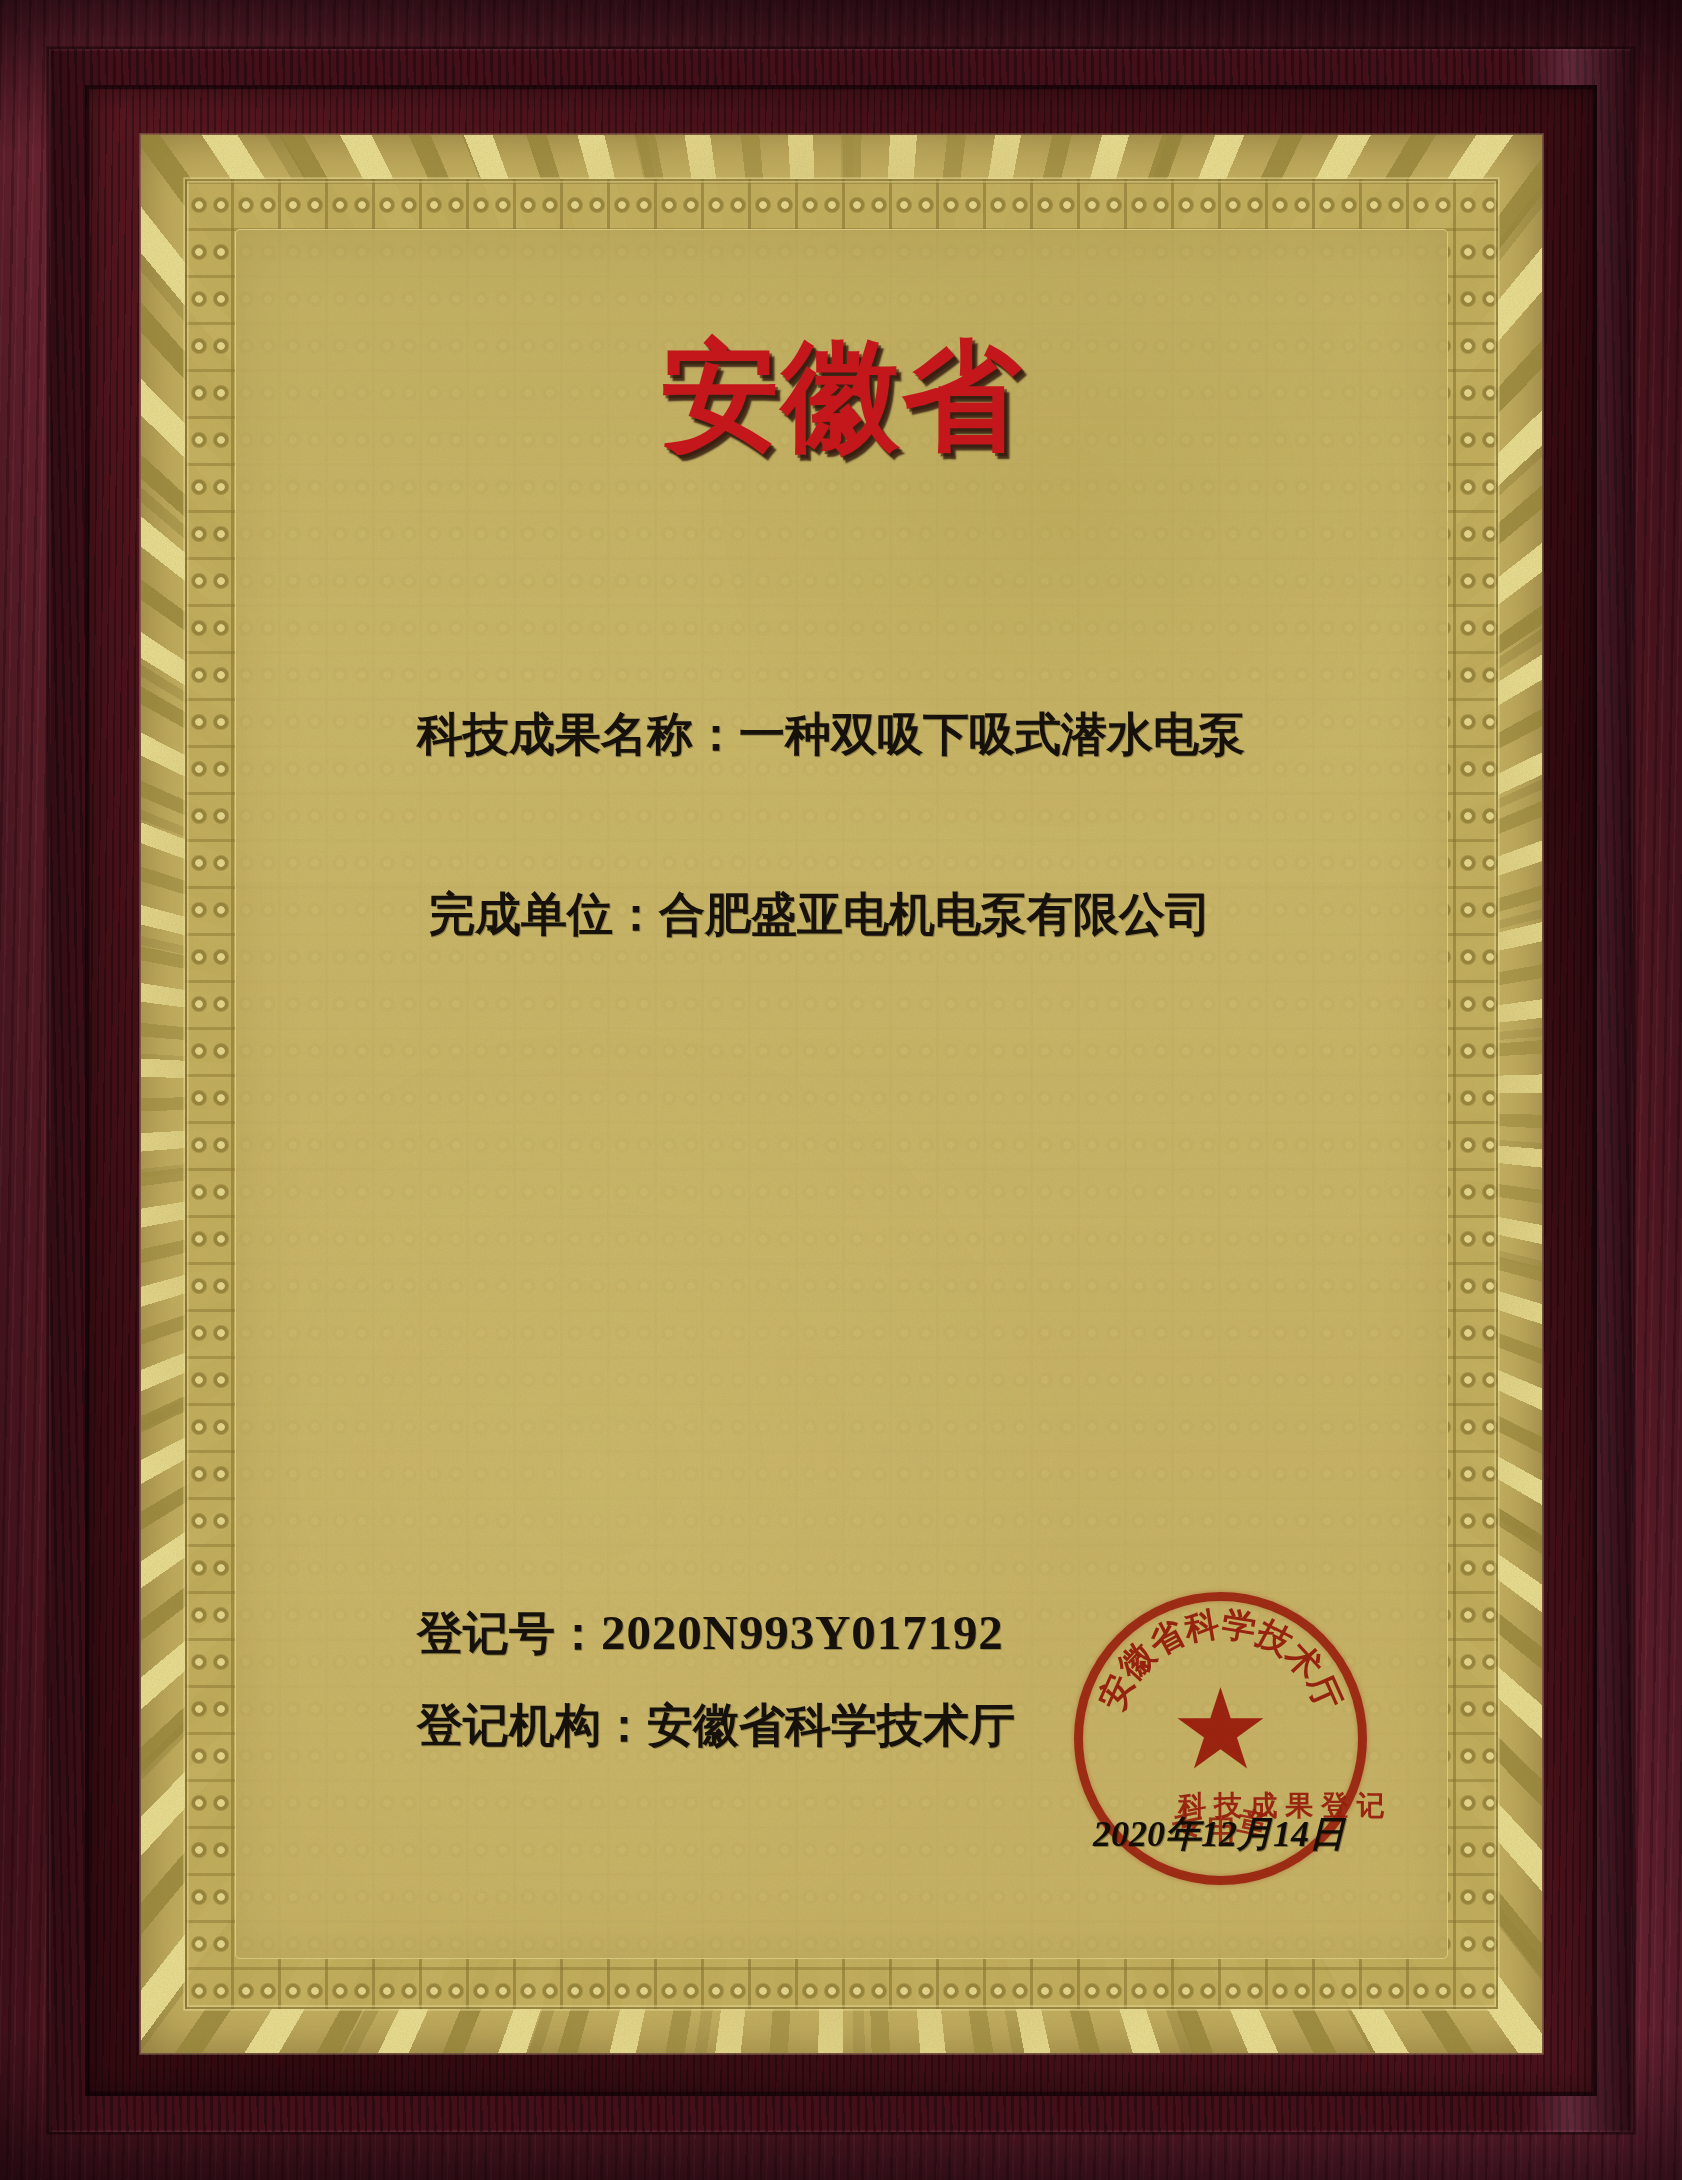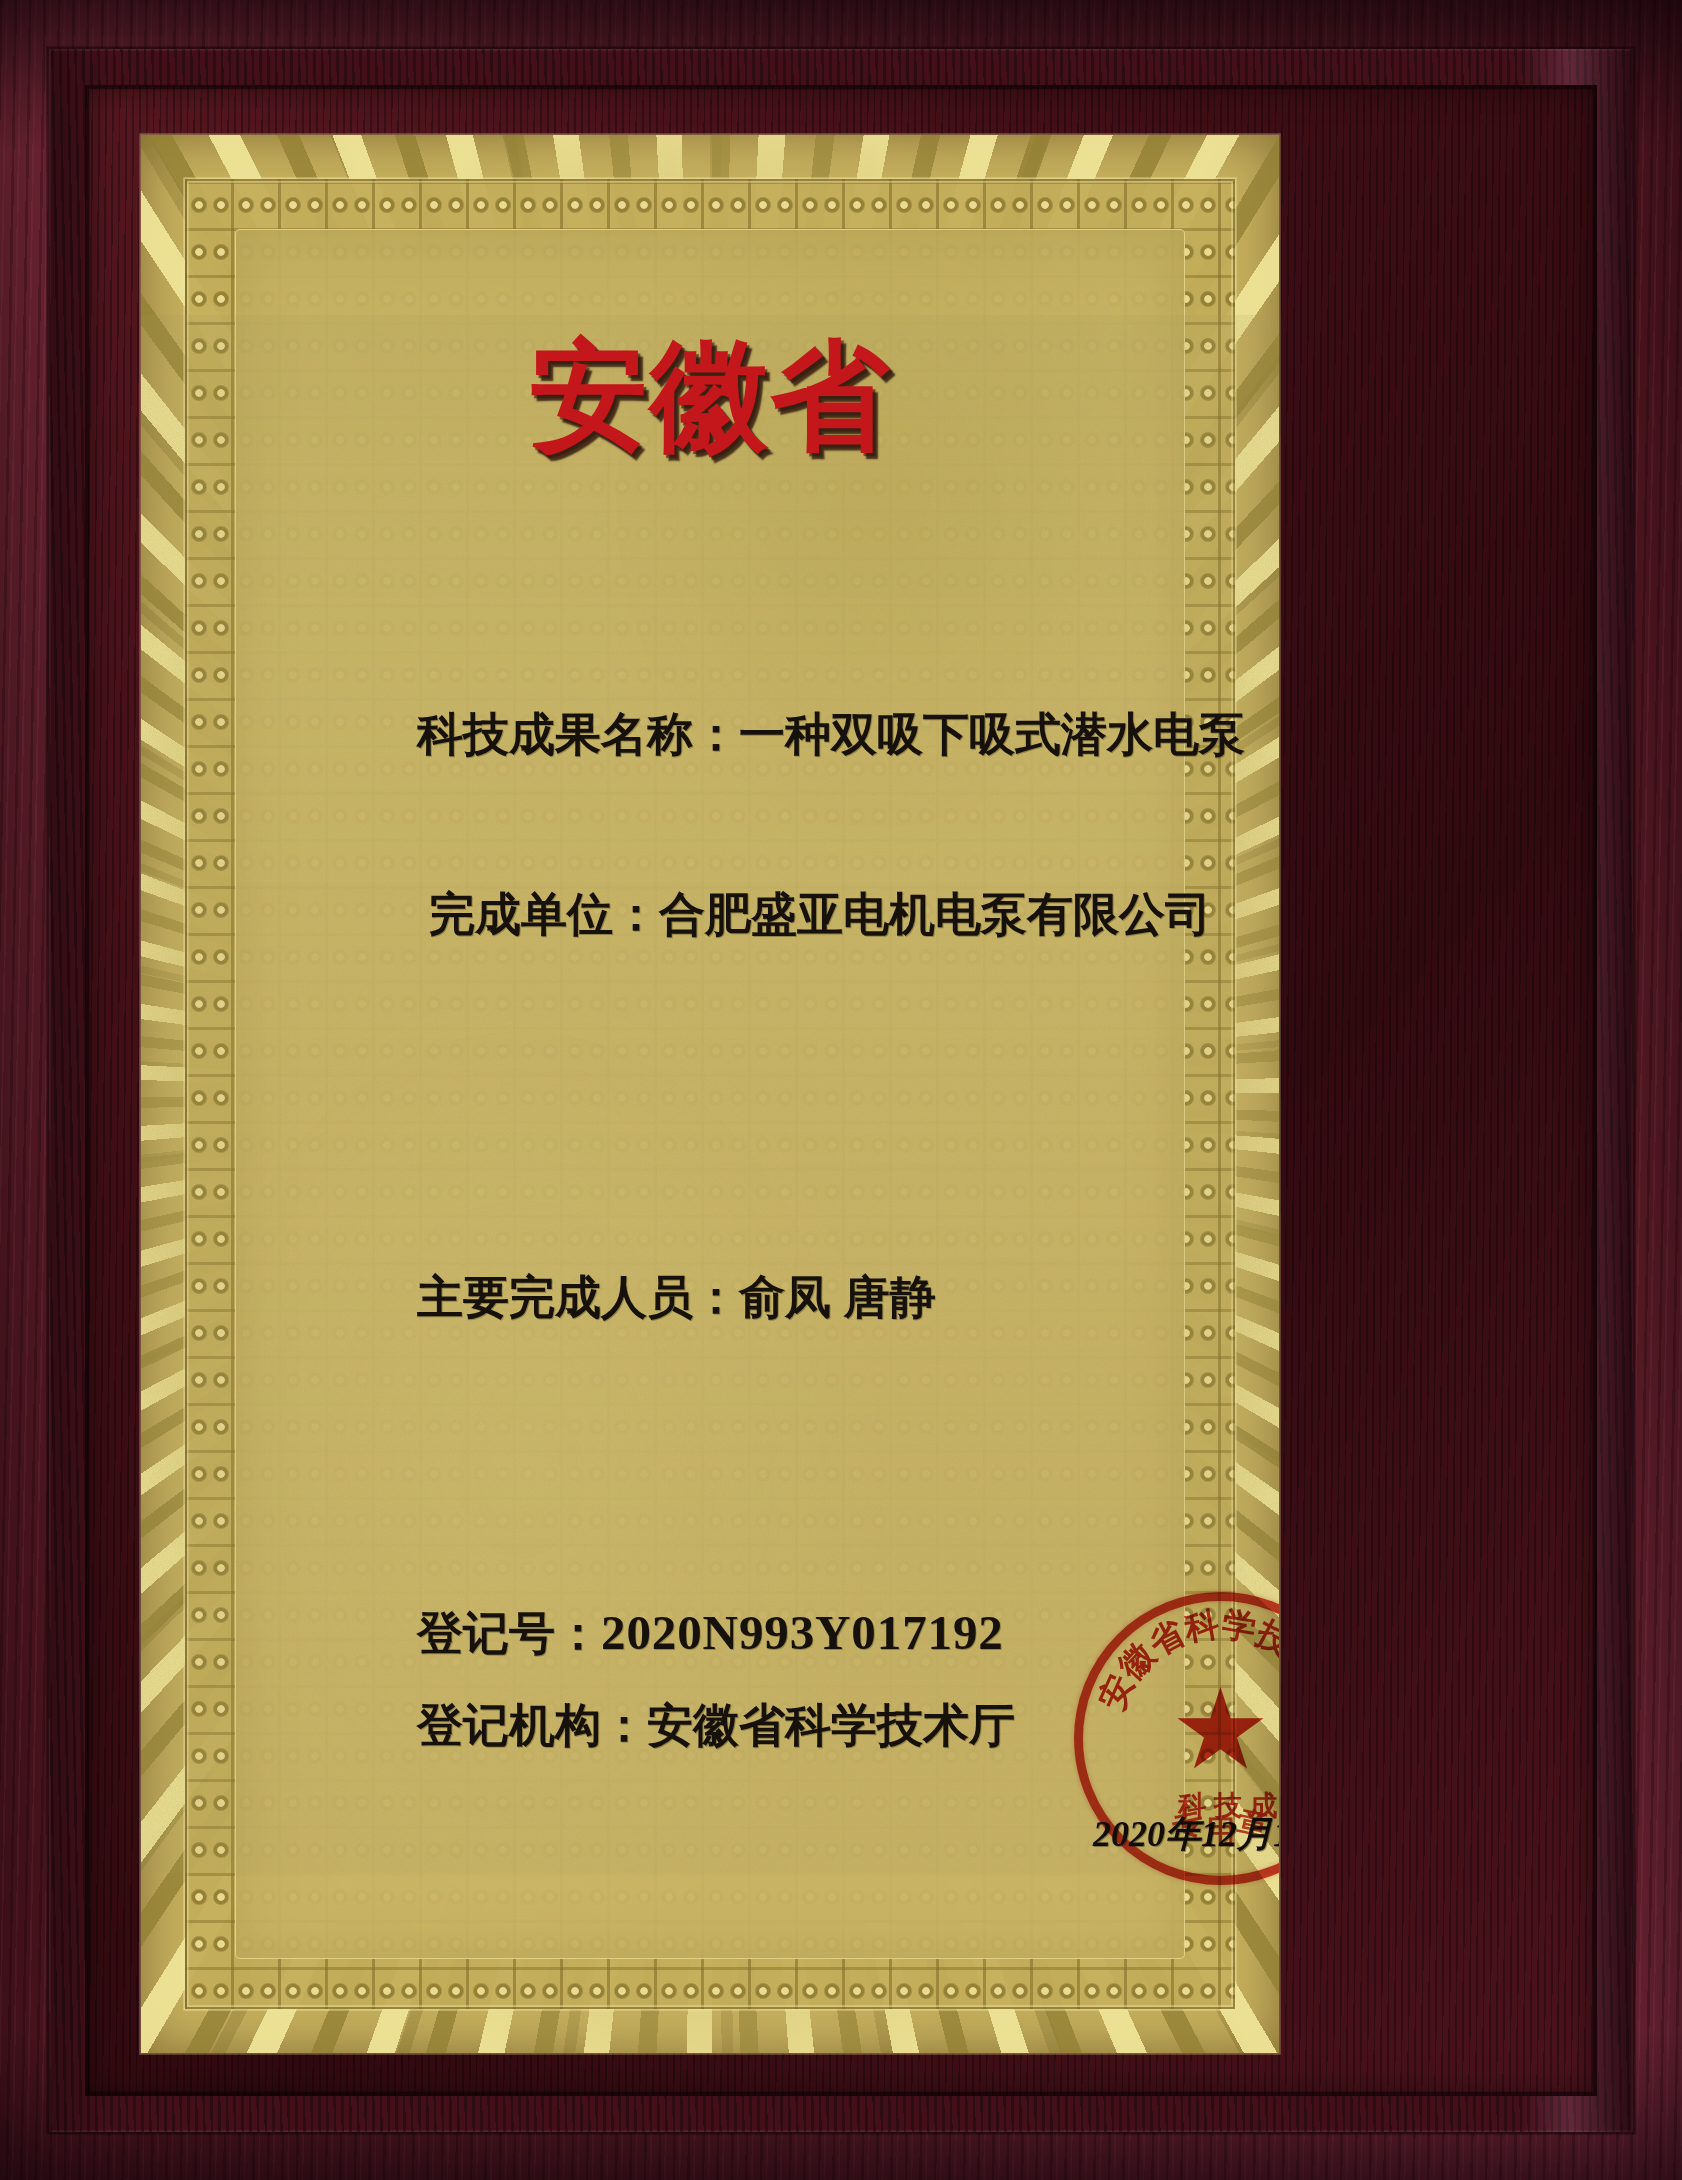--- a/index.html
+++ b/index.html
@@ -39,21 +39,21 @@
     position:absolute;inset:85px;
     background:linear-gradient(135deg,#561720 0%,#3c0d14 38%,#310a10 62%,#4c131c 100%);
     box-shadow:inset 0 0 0 4.3px rgba(14,2,6,.6), inset 0 0 34px rgba(0,0,0,.5);
   }
   .frame-c::before{
     content:"";position:absolute;inset:0;
     background:repeating-linear-gradient(90.5deg,rgba(0,0,0,.3) 0 1.7px,transparent 1.7px 6.8px);
   }
   
   .plate{
-    position:absolute;left:141px;top:135px;width:1138px;height:1918px;
+    position:absolute;left:141px;top:135px;width:1401px;height:1918px;
     background:#c5b05e;
     box-shadow:0 0 0 1.7px rgba(235,220,150,.35), inset 0 0 51px rgba(70,45,12,.5);
     overflow:hidden;
   }
   .rays{
     position:absolute;inset:0;z-index:1;
     background:
       repeating-conic-gradient(from 3deg at 50% 50%,
         rgba(238,227,150,.95) 0deg 1.5deg,
         rgba(197,178,95,0)   1.5deg 3.3deg,
@@ -190,23 +190,20 @@
     </svg>
 
     <div class="content">
       <div class="title1">安徽省</div>
 
       <div class="field field-0">
         <span class="label">科技成果名称：</span><span class="value">一种双吸下吸式潜水电泵</span>
       </div>
       <div class="field field-1">
         <span class="label">完成单位：</span><span class="value">合肥盛亚电机电泵有限公司</span>
-      </div>
-      <div class="field field-2">
-        <span class="label">主要完成人员：</span><span class="value">俞凤 唐静</span>
       </div>
       <div class="field field-3">
         <span class="label">登记号：</span><span class="value">2020N993Y017192</span>
       </div>
       <div class="field field-4">
         <span class="label">登记机构：</span><span class="value">安徽省科学技术厅</span>
       </div>
     </div>
 
     <div class="seal">

